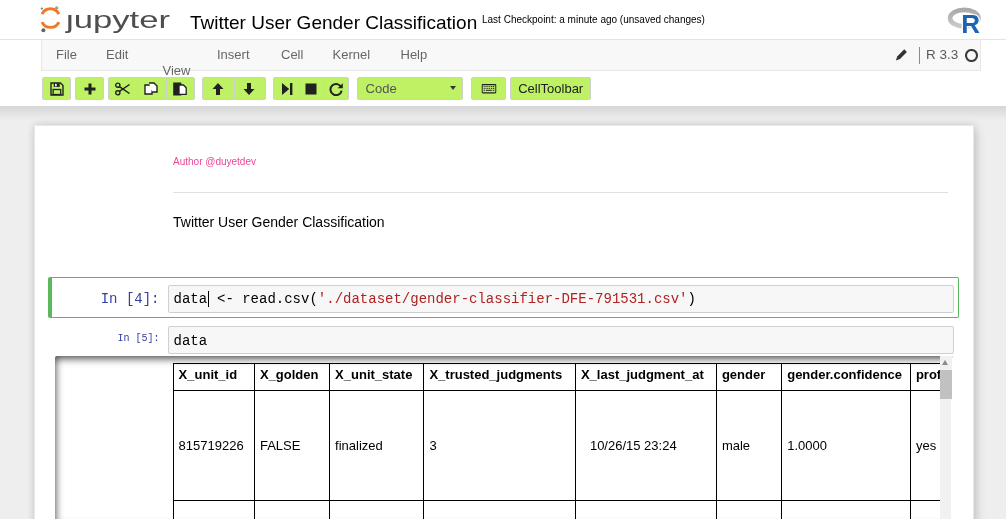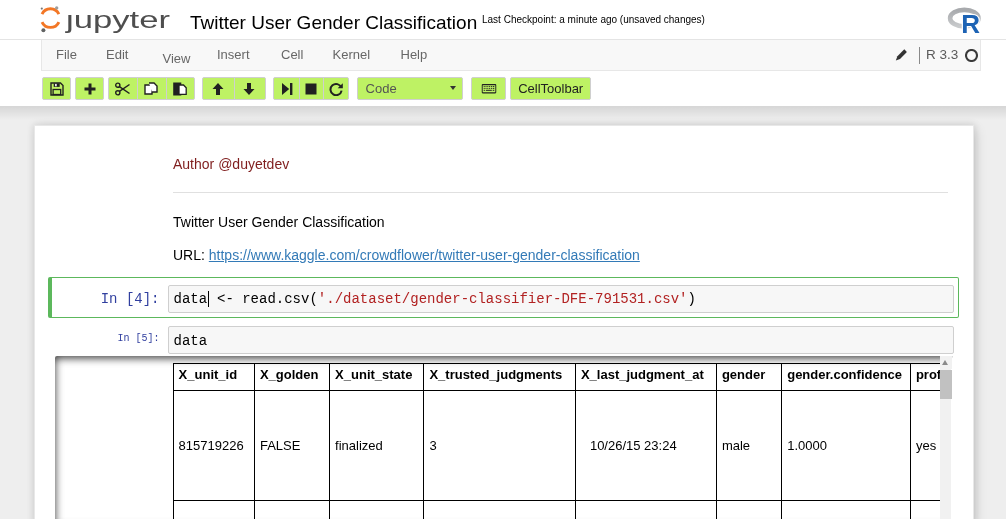--- a/index.html
+++ b/index.html
@@ -42,21 +42,21 @@
   <text x="15.2" y="26.8" font-family="Liberation Sans, sans-serif" font-weight="bold" font-size="26" fill="#1d63b4" stroke="#ffffff" stroke-width="2.4" paint-order="stroke">R</text>
 </svg>
 </div>
 
 <div class="abs" style="left:0;top:39px;width:1006px;height:1px;background:#e4e4e4;"></div>
 
 <div class="abs" style="left:41px;top:40px;width:937.5px;height:30px;background:#f8f8f8;border:1px solid #e7e7e7;border-top:none;">
   <div id="menus" style="position:absolute;left:0;top:0;height:30px;font-size:13px;color:#676767;">
     <span class="abs" style="left:14px;top:0;line-height:30px;">File</span>
     <span class="abs" style="left:64px;top:0;line-height:30px;">Edit</span>
-    <span class="abs" style="left:120.5px;top:4px;line-height:30px;">View</span>
+    <span class="abs" style="left:120.5px;top:16px;line-height:30px;">View</span>
     <span class="abs" style="left:175px;top:0;line-height:30px;">Insert</span>
     <span class="abs" style="left:239px;top:0;line-height:30px;">Cell</span>
     <span class="abs" style="left:290.5px;top:0;line-height:30px;">Kernel</span>
     <span class="abs" style="left:358.5px;top:0;line-height:30px;">Help</span>
   </div>
 
   <svg class="abs" style="left:853px;top:8.2px;" width="14" height="13" viewBox="0 0 14 13">
     <g fill="#333">
       <path d="M 0.8 12.4 L 2.4 8.3 L 9.3 1.3 L 11.9 3.9 L 5 10.9 Z"></path>
     </g>
@@ -164,24 +164,23 @@
     </svg>
   </div>
 
   <div class="tbtn" style="left:510.2px;width:79px;">
     <div style="position:absolute;left:0;width:100%;text-align:center;top:0;line-height:21px;font-size:13px;color:#212121;">CellToolbar</div>
   </div>
 </div>
 
 <div id="nbc" class="abs" style="left:33.5px;top:124.5px;width:938px;height:400px;background:#fff;border:1px solid #e8e8e8;box-shadow:0 0 7px 1px rgba(0,0,0,0.095), 3px 3px 12px -2px rgba(0,0,0,0.16);">
 
-  <div class="abs" style="left:138.5px;top:30.5px;font-size:14px;color:#7f1d1d;">Author @duyetdev</div>
+  <div class="abs" style="left:138.5px;top:30.5px;font-size:10px;color:#ec4899;">Author @duyetdev</div>
   <div class="abs" style="left:138.5px;top:66.7px;width:775px;height:1px;background:#e0e0e0;"></div>
   <div class="abs" style="left:138.5px;top:88px;font-size:14px;color:#000;">Twitter User Gender Classification</div>
-  <div class="abs" style="left:138.5px;top:121px;font-size:14px;color:#000;">URL: <a style="color:#337ab7;text-decoration:underline;">https://www.kaggle.com/crowdflower/twitter-user-gender-classification</a></div>
 
   <div class="abs" style="left:13.2px;top:151.4px;width:906px;height:39.3px;border:1.5px solid #5cb85c;border-left-width:4.5px;border-radius:2px;"></div>
   <div class="abs" style="left:133px;top:159px;width:784px;height:26px;background:#f7f7f7;border:1px solid #cfcfcf;border-radius:2px;"></div>
   <div class="abs" style="left:0;top:165.5px;width:125px;text-align:right;font-family:'Liberation Mono',monospace;font-size:14px;color:#303F9F;">In [4]:</div>
   <div class="abs" style="left:139px;top:165.5px;font-family:'Liberation Mono',monospace;font-size:14px;color:#000;white-space:pre;">data<span style="border-left:1.4px solid #000;margin-left:0.5px;"></span> &lt;- read.csv(<span style="color:#b22222;">'./dataset/gender-classifier-DFE-791531.csv'</span>)</div>
 
   <div class="abs" style="left:133px;top:200.5px;width:784px;height:26px;background:#f7f7f7;border:1px solid #cfcfcf;border-radius:2px;"></div>
   <div class="abs" style="left:0;top:207.5px;width:125px;text-align:right;font-family:'Liberation Mono',monospace;font-size:10px;color:#303F9F;">In [5]:</div>
   <div class="abs" style="left:139px;top:207.5px;font-family:'Liberation Mono',monospace;font-size:14px;color:#000;">data</div>
 

